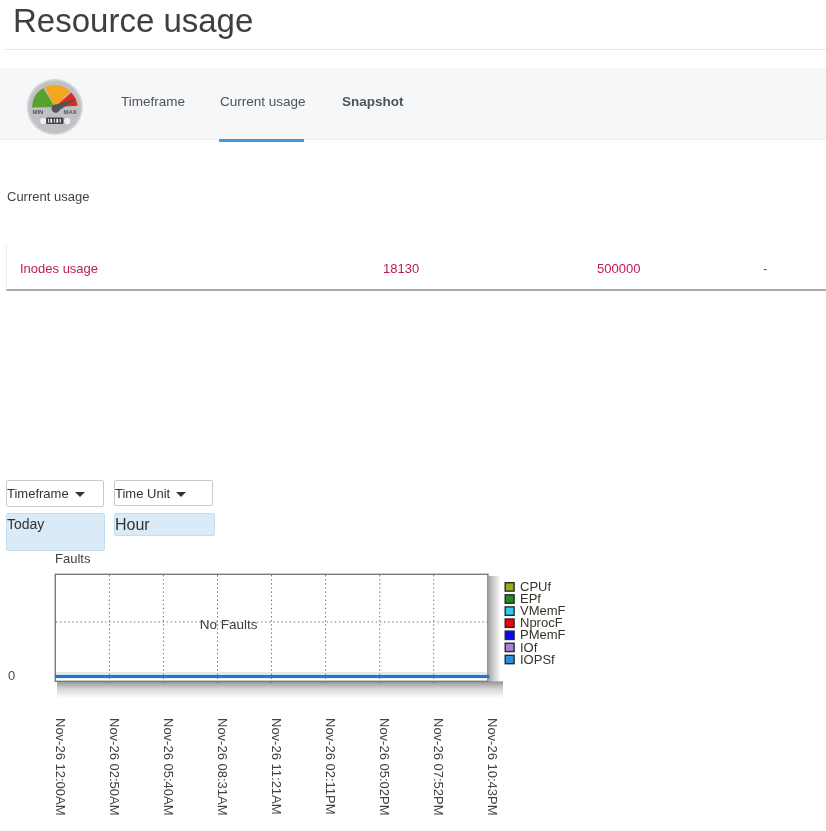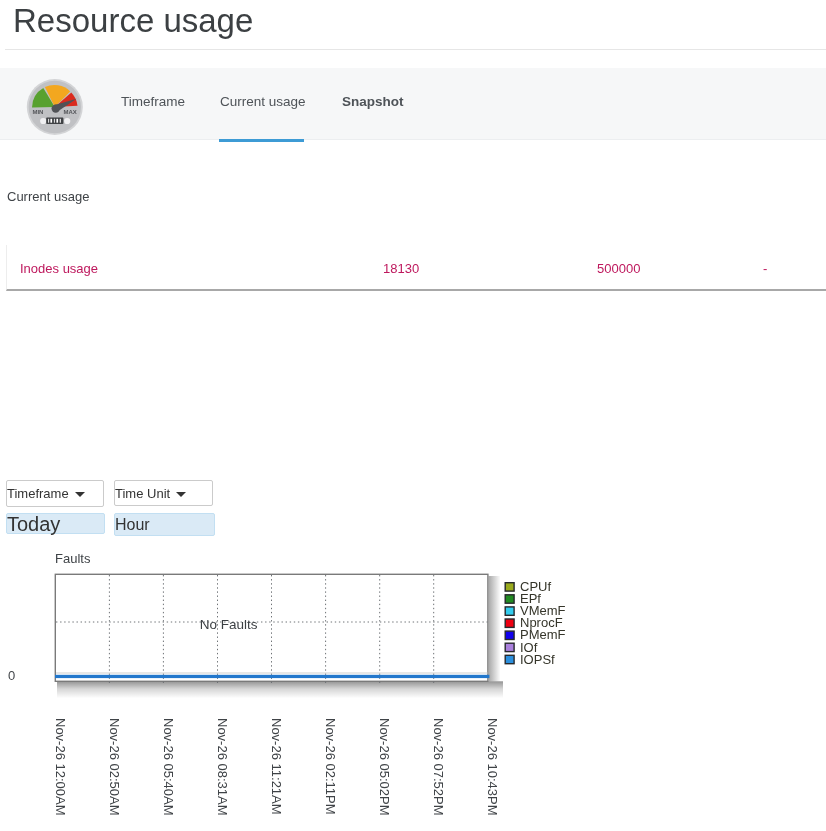--- a/index.html
+++ b/index.html
@@ -68,21 +68,21 @@
   <div class="tbl-row" style="position:relative;">
     <div class="cell td c1" style="top:16px;">Inodes usage</div>
     <div class="cell td c2" style="top:16px;">18130</div>
     <div class="cell td c3" style="top:16px;margin-left:37px;">500000</div>
     <div class="cell td c4" style="top:16px;">-</div>
   </div>
 </div>
 
 <div class="abs btn btn-w" style="left:6px; top:479.5px; width:98px; height:27.5px; line-height:26.5px;">Timeframe<span class="caret"></span></div>
 <div class="abs btn btn-w" style="left:114px; top:479.5px; width:98.5px; height:26px; line-height:26.5px;">Time Unit<span class="caret"></span></div>
-<div class="abs btn btn-b" style="left:6px; top:513px; width:98.5px; height:21px; font-size:20px; line-height:21px;">Today</div>
+<div class="abs btn btn-b" style="left:6px; top:513px; width:98.5px; height:38px; font-size:14px; line-height:21px;">Today</div>
 <div class="abs btn btn-b" style="left:114px; top:513px; width:100.5px; height:22.5px; font-size:16px; line-height:21px;">Hour</div>
 
 <svg class="abs" style="left:0; top:548px;" width="826" height="283" viewBox="0 0 826 283">
   <defs>
     <linearGradient id="shb" x1="0" y1="0" x2="0" y2="1">
       <stop offset="0" stop-color="#000" stop-opacity="0.42"></stop>
       <stop offset="0.45" stop-color="#000" stop-opacity="0.16"></stop>
       <stop offset="1" stop-color="#000" stop-opacity="0"></stop>
     </linearGradient>
     <linearGradient id="shr" x1="0" y1="0" x2="1" y2="0">

